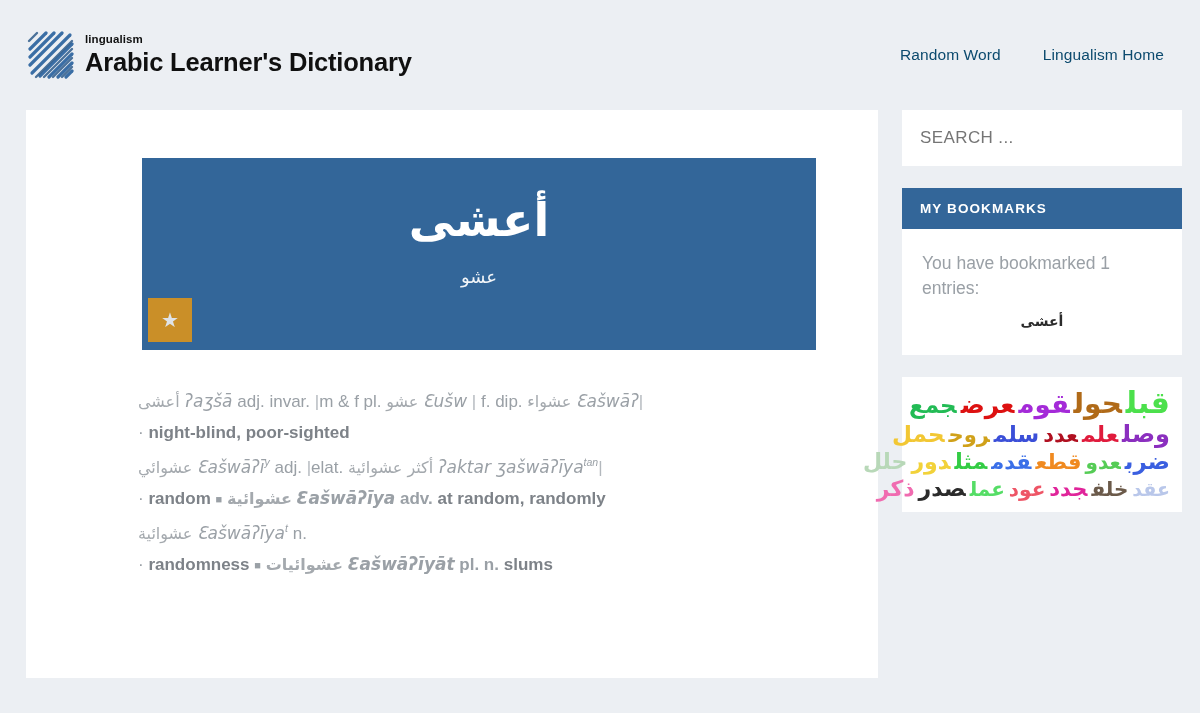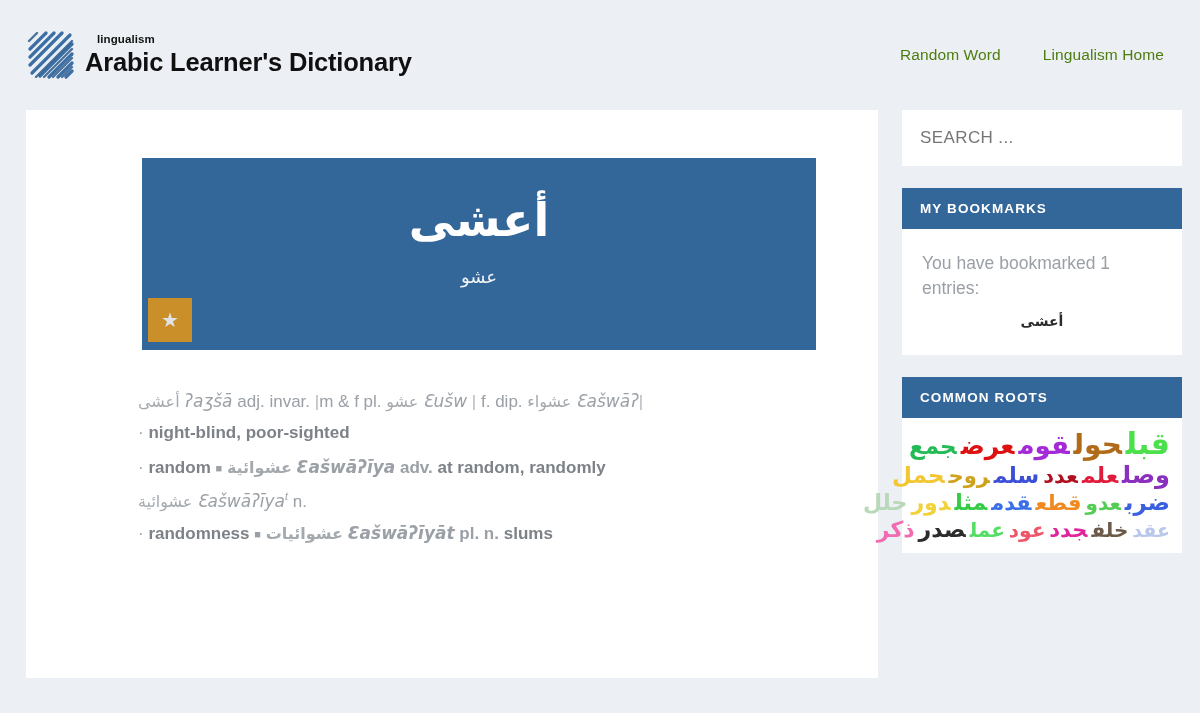--- a/index.html
+++ b/index.html
@@ -32,38 +32,37 @@
     position: relative;
   }
   .brand-text { display: flex; flex-direction: column; justify-content: center; }
   .brand-sub {
     font-size: 11.5px;
     color: #111;
     letter-spacing: .1px;
     line-height: 1;
     margin-bottom: 3px;
     font-weight: 600;
-    margin-left: 12px;
   }
   .brand-title {
     font-size: 25.5px;
     font-weight: 700;
     color: #101010;
     line-height: 1.05;
     letter-spacing: -.2px;
   }
   .nav-links {
     margin-left: auto;
     display: flex;
     align-items: center;
     gap: 42px;
   }
   .nav-link {
     font-size: 15.5px;
-    color: #4d7c0f;
+    color: #0c4a6e;
     text-decoration: none;
     letter-spacing: .1px;
   }
 
   
   .page {
     width: 1200px;
     display: flex;
     align-items: flex-start;
     gap: 24px;
@@ -279,20 +278,28 @@
           <span class="ar">عشواء</span>
           <span class="tr">Ɛašwāʔ</span><span class="sep">|</span>
         </div>
         <div class="bullet-line">
           <span class="dot">·</span>
           <span>night-blind, poor-sighted</span>
         </div>
       </div>
 
       <div class="def-block">
+        <div class="def-line">
+          <span class="ar">عشوائي</span>
+          <span class="tr">Ɛašwāʔī</span><span class="sup">y</span>
+          <span class="gram">adj.</span>
+          <span class="sep">|</span><span class="gram">elat.</span>
+          <span class="ar">أكثر عشوائية</span>
+          <span class="tr">ʔaktar ʒašwāʔīya</span><span class="sup">tan</span><span class="sep">|</span>
+        </div>
         <div class="bullet-line">
           <span class="dot">·</span>
           <span>random</span>
           <span class="sq">■</span>
           <span class="ar">عشوائية</span>
           <span class="tr">Ɛašwāʔīya</span>
           <span class="gram">adv.</span>
           <span>at random, randomly</span>
         </div>
       </div>
@@ -325,21 +332,20 @@
 
     <div class="widget">
       <div class="widget-title">MY BOOKMARKS</div>
       <div class="widget-body">
         <div class="bm-text">You have bookmarked 1 entries:</div>
         <div class="bm-entry">أعشى</div>
       </div>
     </div>
 
     <div class="widget">
-      <div class="widget-title">COMMON ROOTS</div>
       <div class="roots-body" id="roots-body">
           <div class="root-row"><a class="root" href="#" style="color: rgb(76, 224, 76); font-size: 30px; text-decoration: none; margin: 0px 2px;">قبل</a><a class="root" href="#" style="color: rgb(176, 106, 24); font-size: 28px; text-decoration: none; margin: 0px 2px;">حول</a><a class="root" href="#" style="color: rgb(164, 42, 216); font-size: 26px; text-decoration: none; margin: 0px 2px;">قوم</a><a class="root" href="#" style="color: rgb(221, 17, 17); font-size: 25px; text-decoration: none; margin: 0px 2px;">عرض</a><a class="root" href="#" style="color: rgb(34, 187, 85); font-size: 23px; text-decoration: none; margin: 0px 2px;">جمع</a></div>
           <div class="root-row"><a class="root" href="#" style="color: rgb(139, 47, 191); font-size: 24px; text-decoration: none; margin: 0px 2px;">وصل</a><a class="root" href="#" style="color: rgb(224, 27, 60); font-size: 22px; text-decoration: none; margin: 0px 2px;">علم</a><a class="root" href="#" style="color: rgb(176, 16, 32); font-size: 21px; text-decoration: none; margin: 0px 2px;">عدد</a><a class="root" href="#" style="color: rgb(59, 79, 216); font-size: 22px; text-decoration: none; margin: 0px 2px;">سلم</a><a class="root" href="#" style="color: rgb(208, 161, 26); font-size: 21px; text-decoration: none; margin: 0px 2px;">روح</a><a class="root" href="#" style="color: rgb(242, 199, 51); font-size: 23px; text-decoration: none; margin: 0px 2px;">حمل</a></div>
           <div class="root-row"><a class="root" href="#" style="color: rgb(58, 95, 224); font-size: 23px; text-decoration: none; margin: 0px 2px;">ضرب</a><a class="root" href="#" style="color: rgb(85, 204, 85); font-size: 20px; text-decoration: none; margin: 0px 2px;">عدو</a><a class="root" href="#" style="color: rgb(240, 138, 32); font-size: 21px; text-decoration: none; margin: 0px 2px;">قطع</a><a class="root" href="#" style="color: rgb(58, 111, 232); font-size: 21px; text-decoration: none; margin: 0px 2px;">قدم</a><a class="root" href="#" style="color: rgb(51, 204, 68); font-size: 22px; text-decoration: none; margin: 0px 2px;">مثل</a><a class="root" href="#" style="color: rgb(242, 210, 58); font-size: 22px; text-decoration: none; margin: 0px 2px;">دور</a><a class="root" href="#" style="color: rgb(184, 216, 184); font-size: 22px; text-decoration: none; margin: 0px 2px;">حلل</a></div>
           <div class="root-row"><a class="root" href="#" style="color: rgb(185, 199, 234); font-size: 19px; text-decoration: none; margin: 0px 2px;">عقد</a><a class="root" href="#" style="color: rgb(107, 90, 74); font-size: 20px; text-decoration: none; margin: 0px 2px;">خلف</a><a class="root" href="#" style="color: rgb(224, 36, 154); font-size: 21px; text-decoration: none; margin: 0px 2px;">جدد</a><a class="root" href="#" style="color: rgb(238, 85, 102); font-size: 20px; text-decoration: none; margin: 0px 2px;">عود</a><a class="root" href="#" style="color: rgb(85, 221, 102); font-size: 20px; text-decoration: none; margin: 0px 2px;">عمل</a><a class="root" href="#" style="color: rgb(43, 43, 43); font-size: 22px; text-decoration: none; margin: 0px 2px;">صدر</a><a class="root" href="#" style="color: rgb(240, 107, 176); font-size: 22px; text-decoration: none; margin: 0px 2px;">ذكر</a></div>
         </div>
     </div>
 
   </aside>
 </div>

